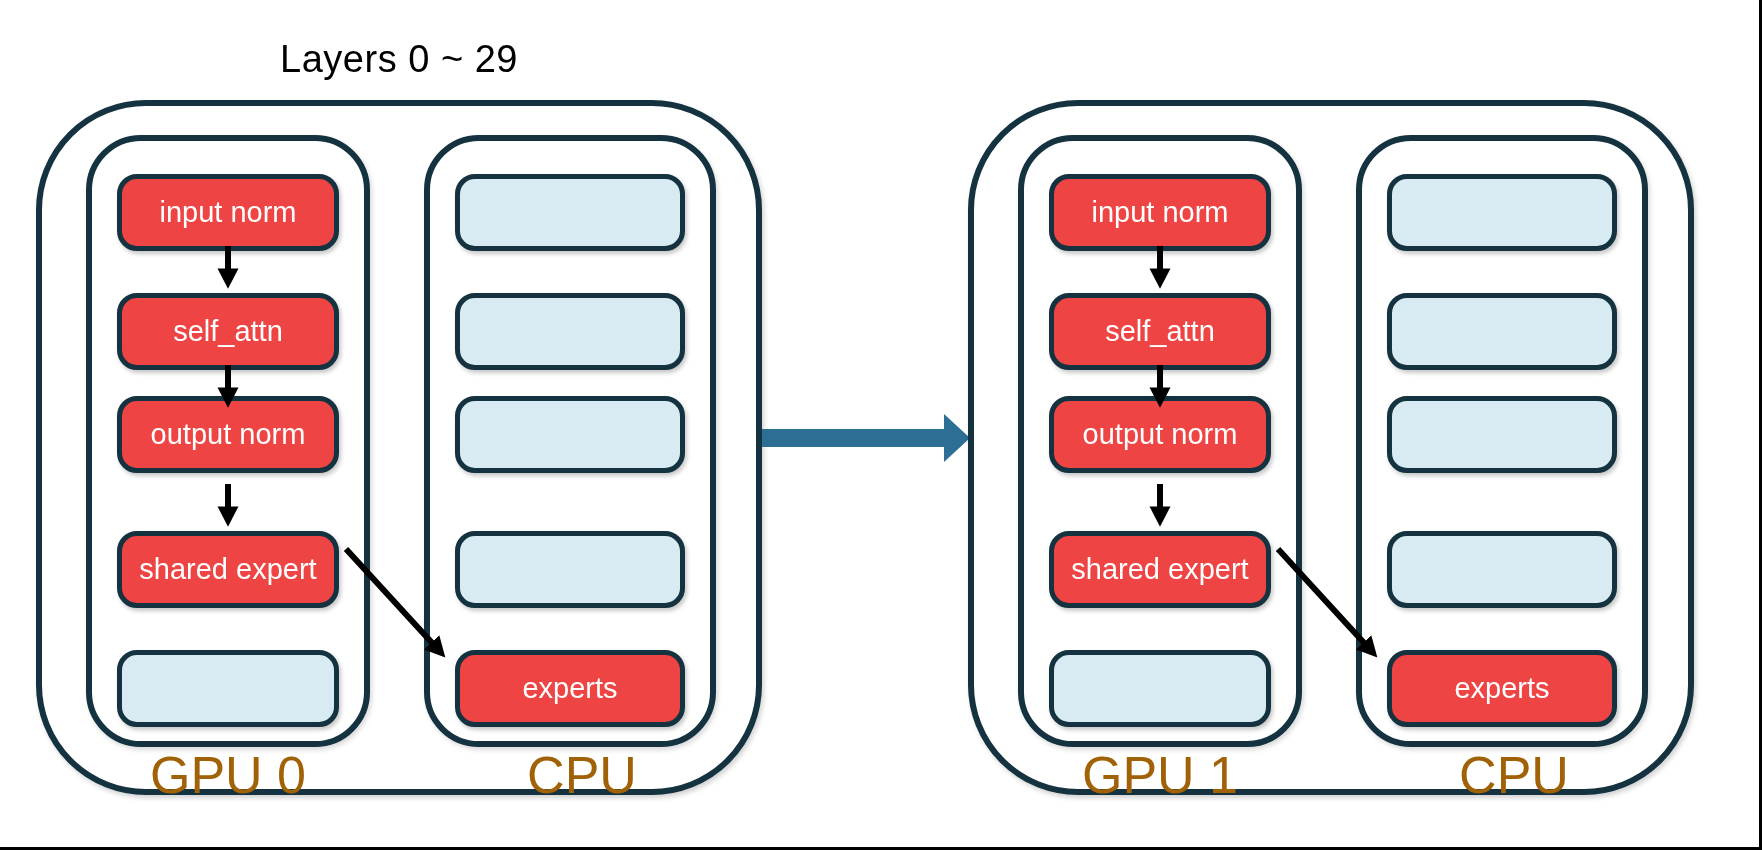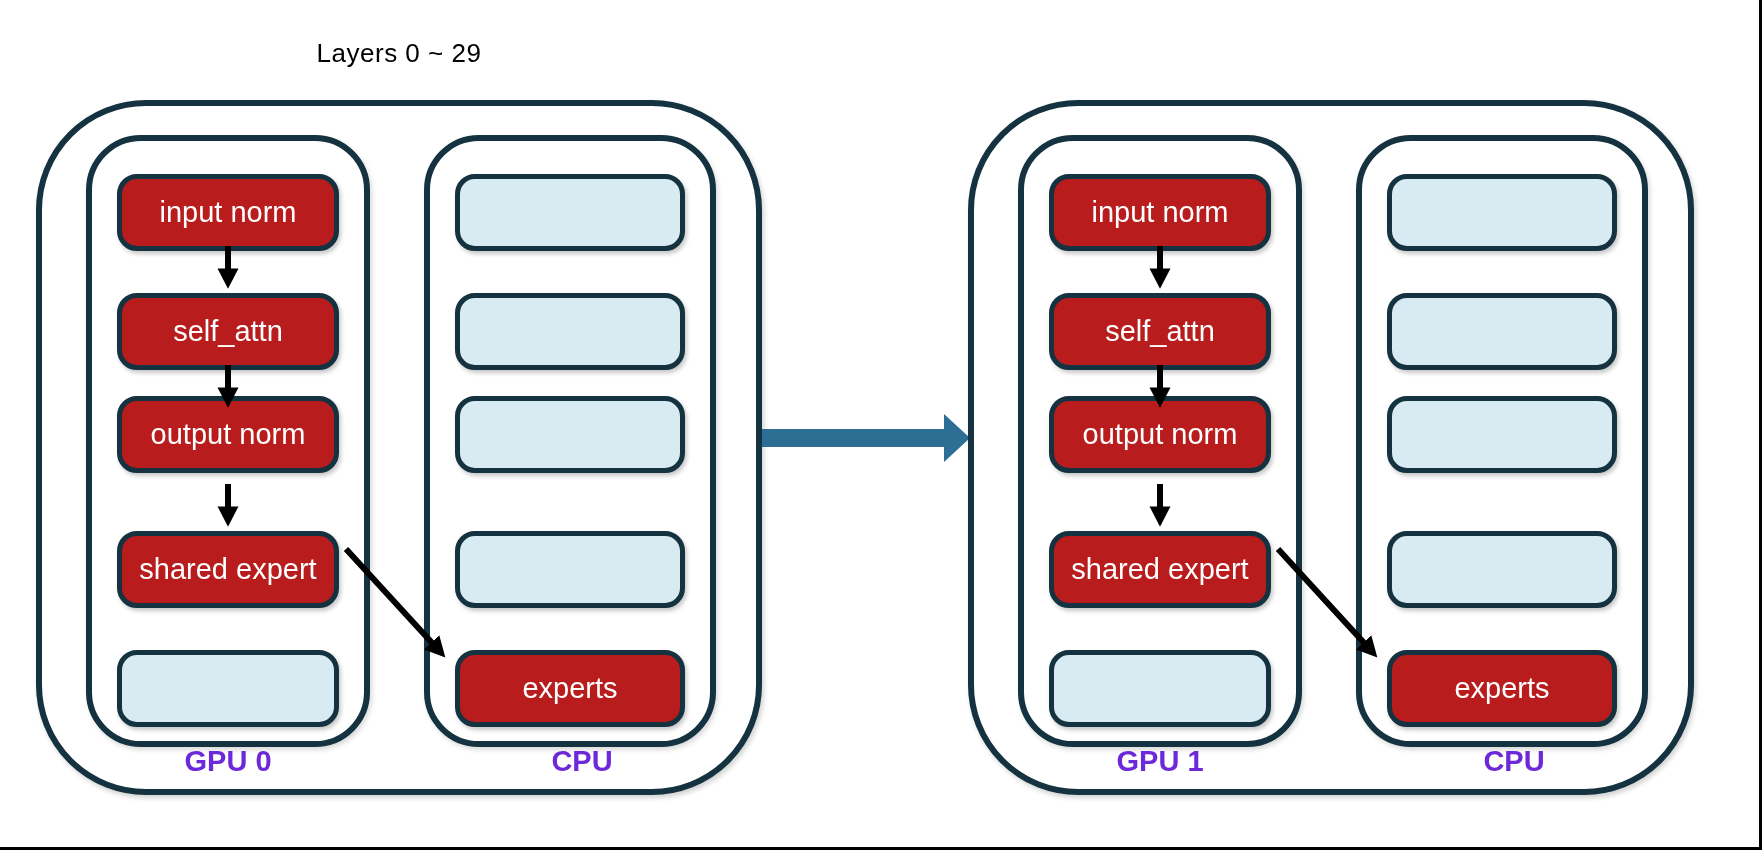--- a/index.html
+++ b/index.html
@@ -12,21 +12,21 @@
     border-bottom:3px solid #000;
     overflow:hidden;
     font-family:"Liberation Sans", sans-serif;
   }
   .group{position:absolute;top:38px;width:726px;height:757px;}
   .group-left{left:36px;}
   .group-right{left:968px;}
   .group-title{
     position:absolute;top:0;left:0;right:0;
     text-align:center;
-    font-size:26px;font-weight:500;color:#000;
+    font-size:38px;font-weight:500;color:#000;
     letter-spacing:.5px;
   }
   .outer{
     position:absolute;top:62px;left:0;
     width:726px;height:695px;
     box-sizing:border-box;
     border:6px solid #14323F;
     border-radius:110px;
     background:#fff;
     box-shadow:2px 3px 5px rgba(0,0,0,0.18);
@@ -44,26 +44,26 @@
   .mod{
     position:absolute;left:25px;right:25px;height:77px;
     box-sizing:border-box;
     border:5px solid #14323F;
     border-radius:20px;
     display:flex;align-items:center;justify-content:center;
     font-size:29px;color:#fff;
     box-shadow:2px 3px 4px rgba(0,0,0,0.22);
   }
   .r1{top:33px}.r2{top:152px}.r3{top:255px}.r4{top:390px}.r5{top:509px}
-  .salmon{background:#b91c1c;}
+  .salmon{background:#ef4444;}
   .blue{background:#D9EBF2;}
   .col-label{
     position:absolute;top:707px;
     text-align:center;
-    font-size:29px;font-weight:700;color:#6d28d9;
+    font-size:52px;font-weight:400;color:#a16207;
   }
   .gpu-label{left:50px;width:284px;}
   .cpu-label{left:400px;width:292px;}
   .overlay{
     position:absolute;top:62px;left:0;
     width:726px;height:695px;
     pointer-events:none;
   }
   .transfer-arrow-svg{position:absolute;left:762px;top:410px;}
   .transfer-label{

